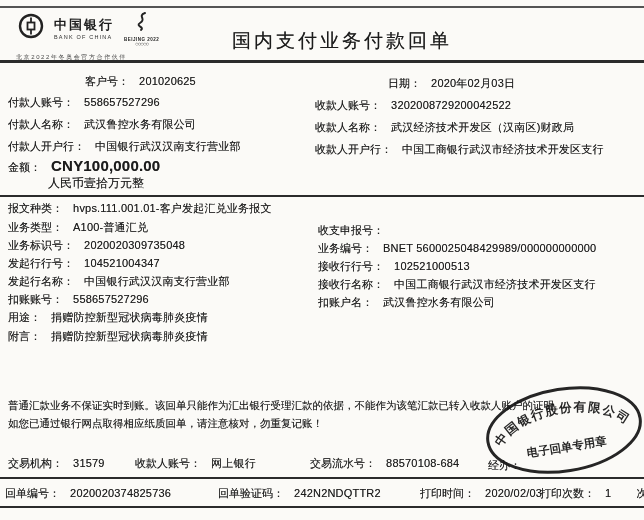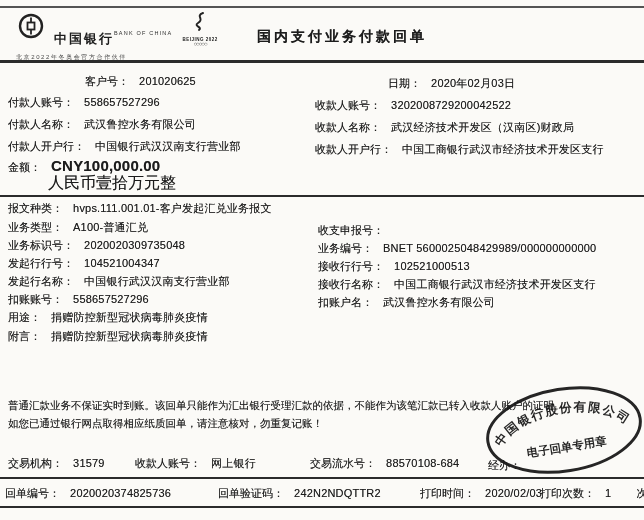--- a/index.html
+++ b/index.html
@@ -10,25 +10,25 @@
   }
   .doc { position:absolute; inset:0; }
   .hr { position:absolute; background:#2b2b2b; left:0; right:0; }
   .fld { position:absolute; font-size:11px; white-space:nowrap; line-height:14px;
          text-shadow:0 0 0.45px rgba(20,20,20,0.55); }
   .fld .lb { margin-right:7px; }
   .fld .vl { letter-spacing:0.2px;text-align:center; }
   .bold { font-weight:bold; }
   .title {
     position:absolute; left:40px; right:0; top:28px; text-align:center;
-    font-size:14px; font-weight:bold; letter-spacing:3px;
+    font-size:19px; font-weight:normal; letter-spacing:3px;
     text-shadow:0 0 0.6px rgba(10,10,10,0.6);
   }
   .logo-wrap { position:absolute; left:18px; top:13px; display:flex; gap:10px; align-items:flex-start; }
-  .boc-text { display:flex; flex-direction:row; margin-top:17px; }
+  .boc-text { display:flex; flex-direction:column; margin-top:3px; }
   .boc-cn { font-size:13px; font-weight:bold; letter-spacing:2px; }
   .boc-en { font-size:5.5px; letter-spacing:1.2px; color:#2e2e2e; }
   .oly { display:flex; flex-direction:column; align-items:center; margin-top:-2px; }
   .oly-label { font-size:4.5px; letter-spacing:0.5px; font-weight:bold; color:#222; }
   .oly-rings { font-size:6px; letter-spacing:-1px; color:#222; line-height:5px; }
   .partner-note { position:absolute; left:16px; top:53px; font-size:6px; letter-spacing:1.6px;
     color:#4a4a4a; filter:blur(0.3px); white-space:nowrap; }
   .disclaimer { position:absolute; left:8px; font-size:10.5px; line-height:15px; white-space:nowrap;
     text-shadow:0 0 0.4px rgba(20,20,20,0.5); }
   .stamp { position:absolute; left:480px; top:381px; transform:rotate(-9deg); opacity:0.92; }
@@ -100,21 +100,21 @@
   </div>
   <div class="fld" style="left:315px;top:142px">
     <span class="lb">收款人开户行：</span>
     <span class="vl">中国工商银行武汉市经济技术开发区支行</span>
   </div>
 
   <div class="fld" style="left:8px;top:159px">
     <span class="lb">金额：</span>
     <span class="vl bold" style="font-size:15px">CNY100,000.00</span>
   </div>
-  <div class="fld" style="left:48px;top:176px;font-size:16px">人民币壹拾万元整</div>
+  <div class="fld" style="left:48px;top:176px;font-size:12px">人民币壹拾万元整</div>
 
   <div class="fld" style="left:8px;top:201px">
     <span class="lb">报文种类：</span>
     <span class="vl">hvps.111.001.01-客户发起汇兑业务报文</span>
   </div>
 
   <div class="fld" style="left:8px;top:220px">
     <span class="lb">业务类型：</span>
     <span class="vl">A100-普通汇兑</span>
   </div>

